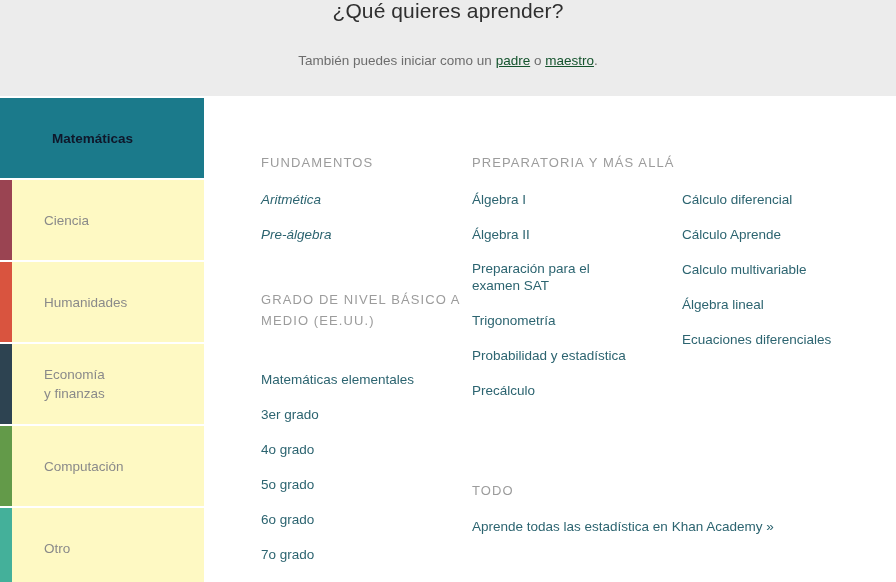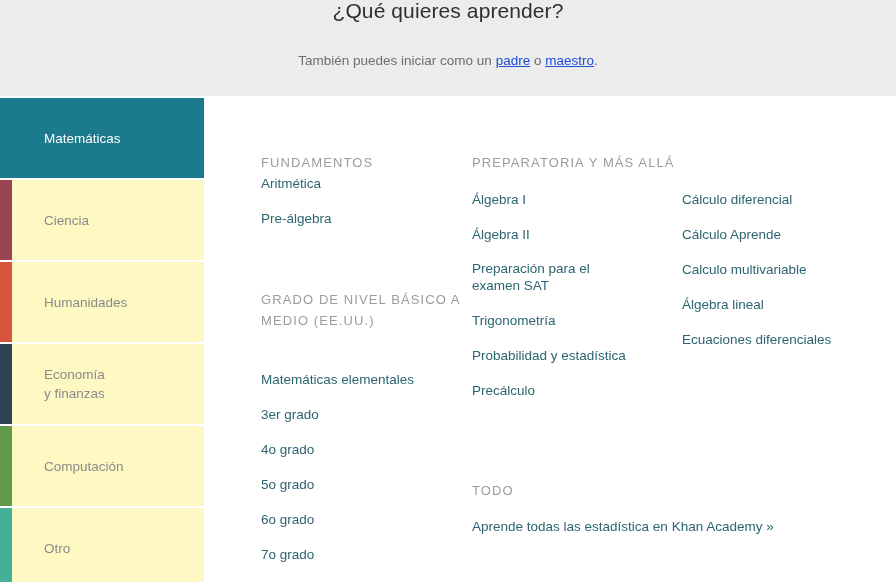--- a/index.html
+++ b/index.html
@@ -41,21 +41,21 @@
   #subtitle {
     position: absolute;
     left: 0; top: 51px;
     width: 896px;
     text-align: center;
     font-size: 13.5px;
     color: #6d6d6d;
     line-height: 19px;
   }
   #subtitle a {
-    color: #1d4ed8;
+    color: #14532d;
     text-decoration: underline;
   }
 
   
   #sidebar {
     position: absolute;
     left: 0; top: 98px;
     width: 204px;
   }
 
@@ -79,23 +79,24 @@
     padding-right: 12px;
     font-size: 13.5px;
     color: #8a8a8a;
     line-height: 19px;
   }
 
   .side-item.active {
     background: #1b7a8b;
   }
   .side-item.active .side-label {
-    color: #ffffff;
-    font-weight: normal;
-    font-size: 13.5px;
+    color: #0f172a;
+    font-weight: bold;
+    font-size: 13.5px;
+    margin-left: 8px;
   }
 
   
   #content {
     position: absolute;
     left: 204px; top: 98px;
     width: 692px;
     height: 484px;
     background: #ffffff;
   }
@@ -124,21 +125,21 @@
     font-size: 13.5px;
     color: #2c6470;
     text-decoration: none;
     line-height: 17px;
   }
 
   
   .blk { position: absolute; left: 0; width: 100%; }
 
   #c1-h1   { top: 55px; }
-  #c1-l1   { top: 76px; }
+  #c1-l1   { top: 92px; font-style: italic; }
   #c1-l1 li { margin-bottom: 17px; }
 
   #c1-h2   { top: 192px; }
   #c1-l2   { top: 272px; }
   #c1-l2 li { margin-bottom: 17px; }
 
   #c2-h1   { top: 55px; }
   #c2-l1   { top: 92px; }
   #c2-l1 li { margin-bottom: 17px; }
 

